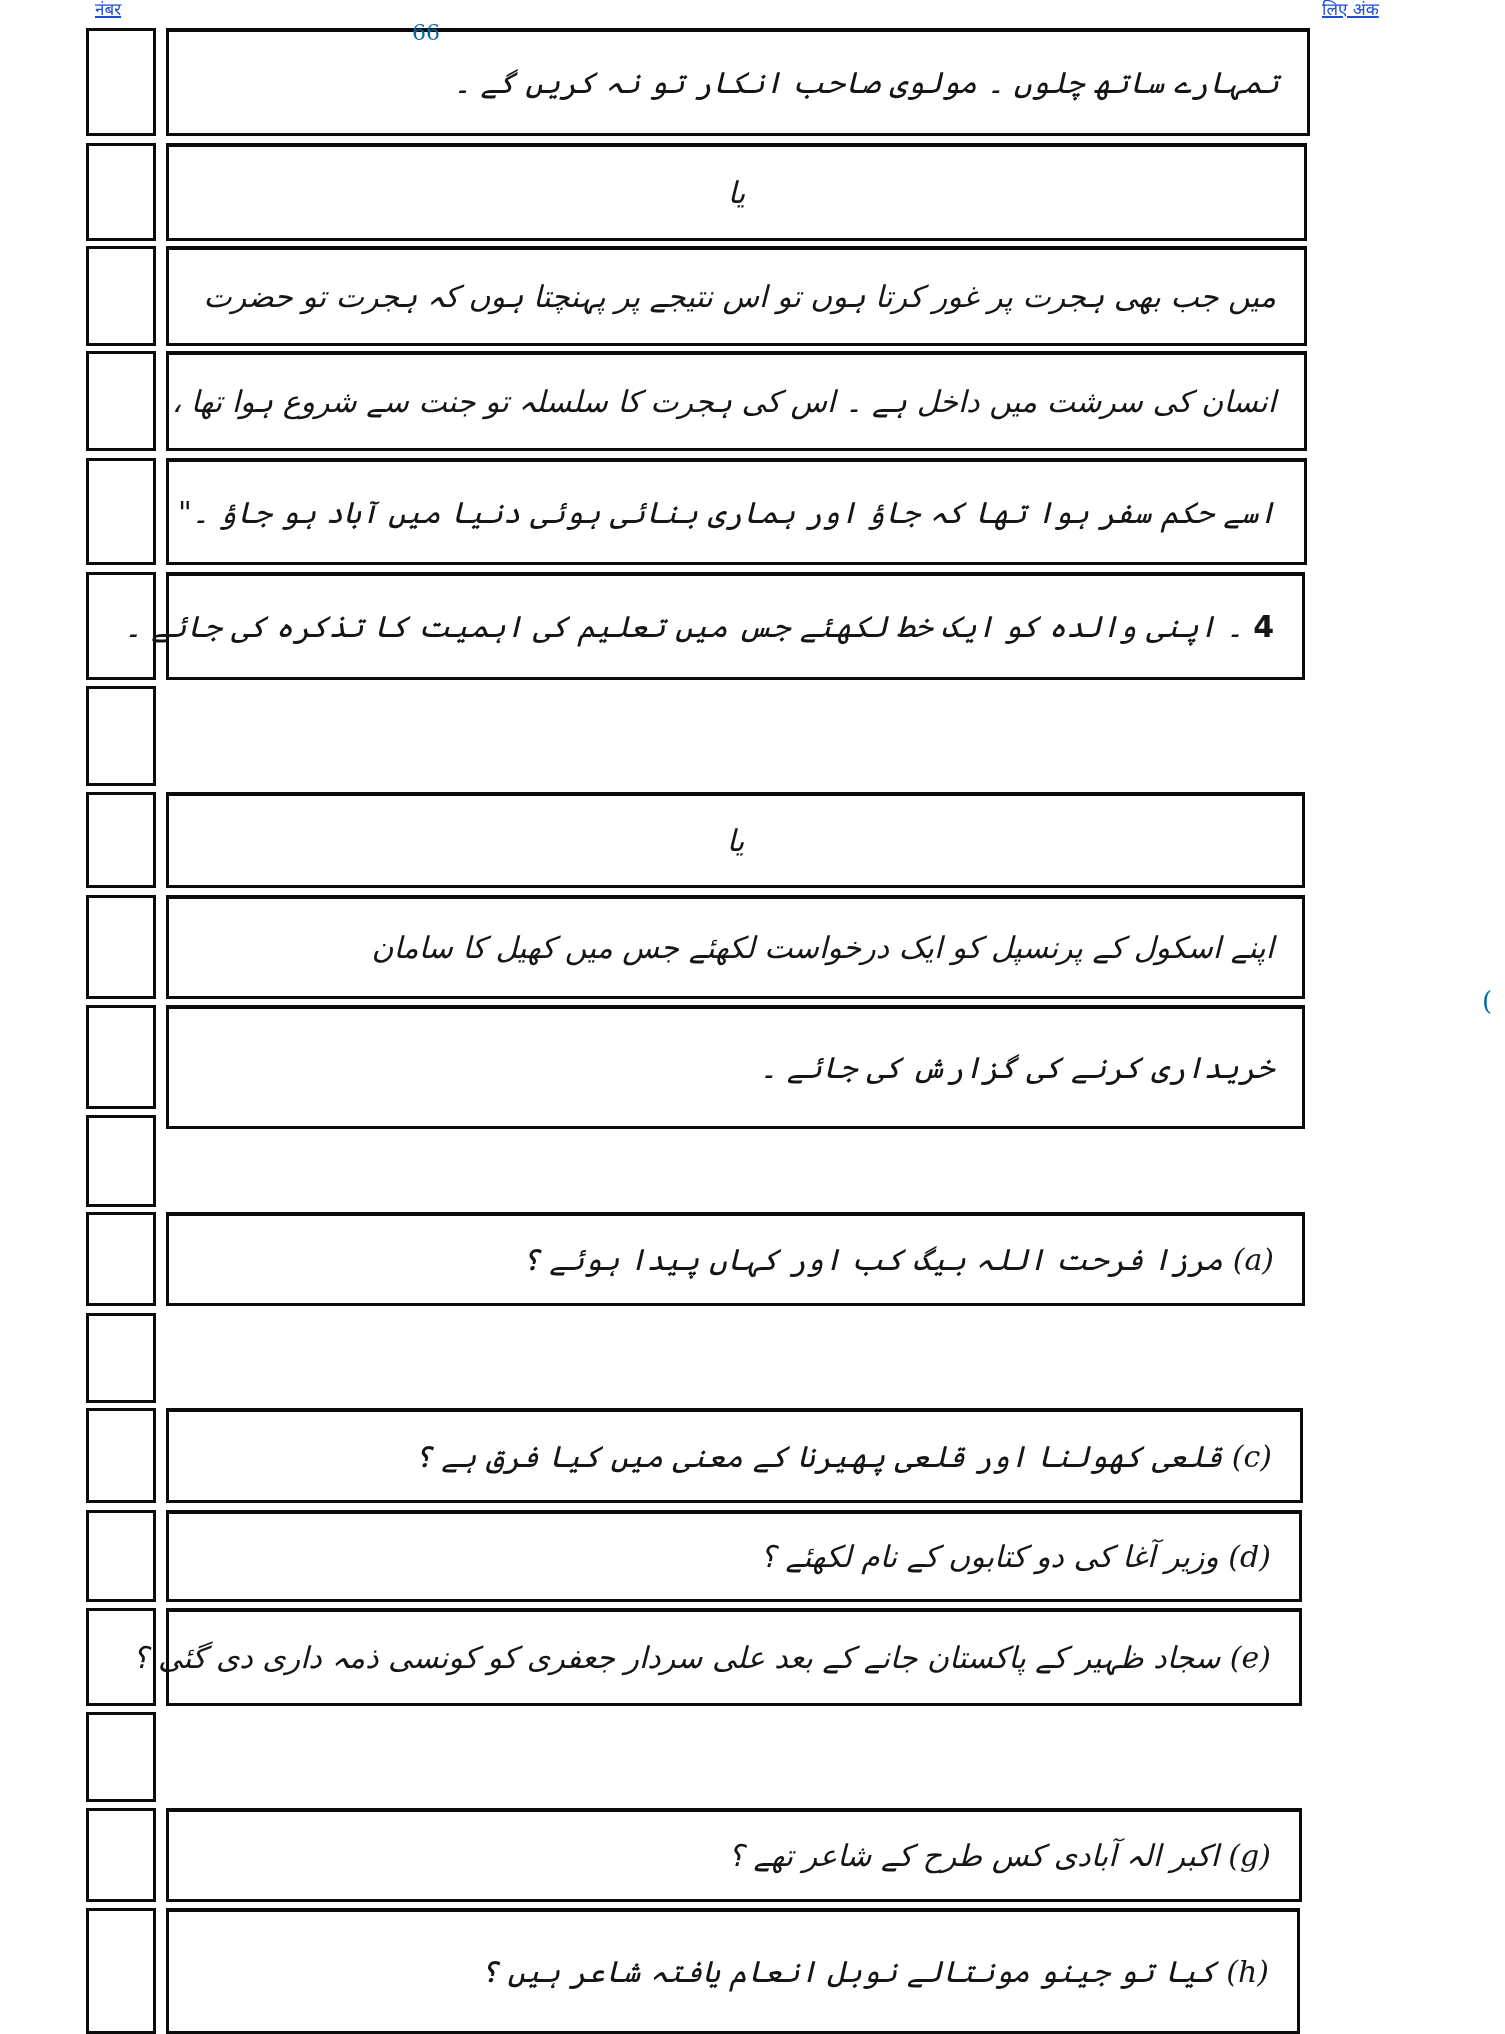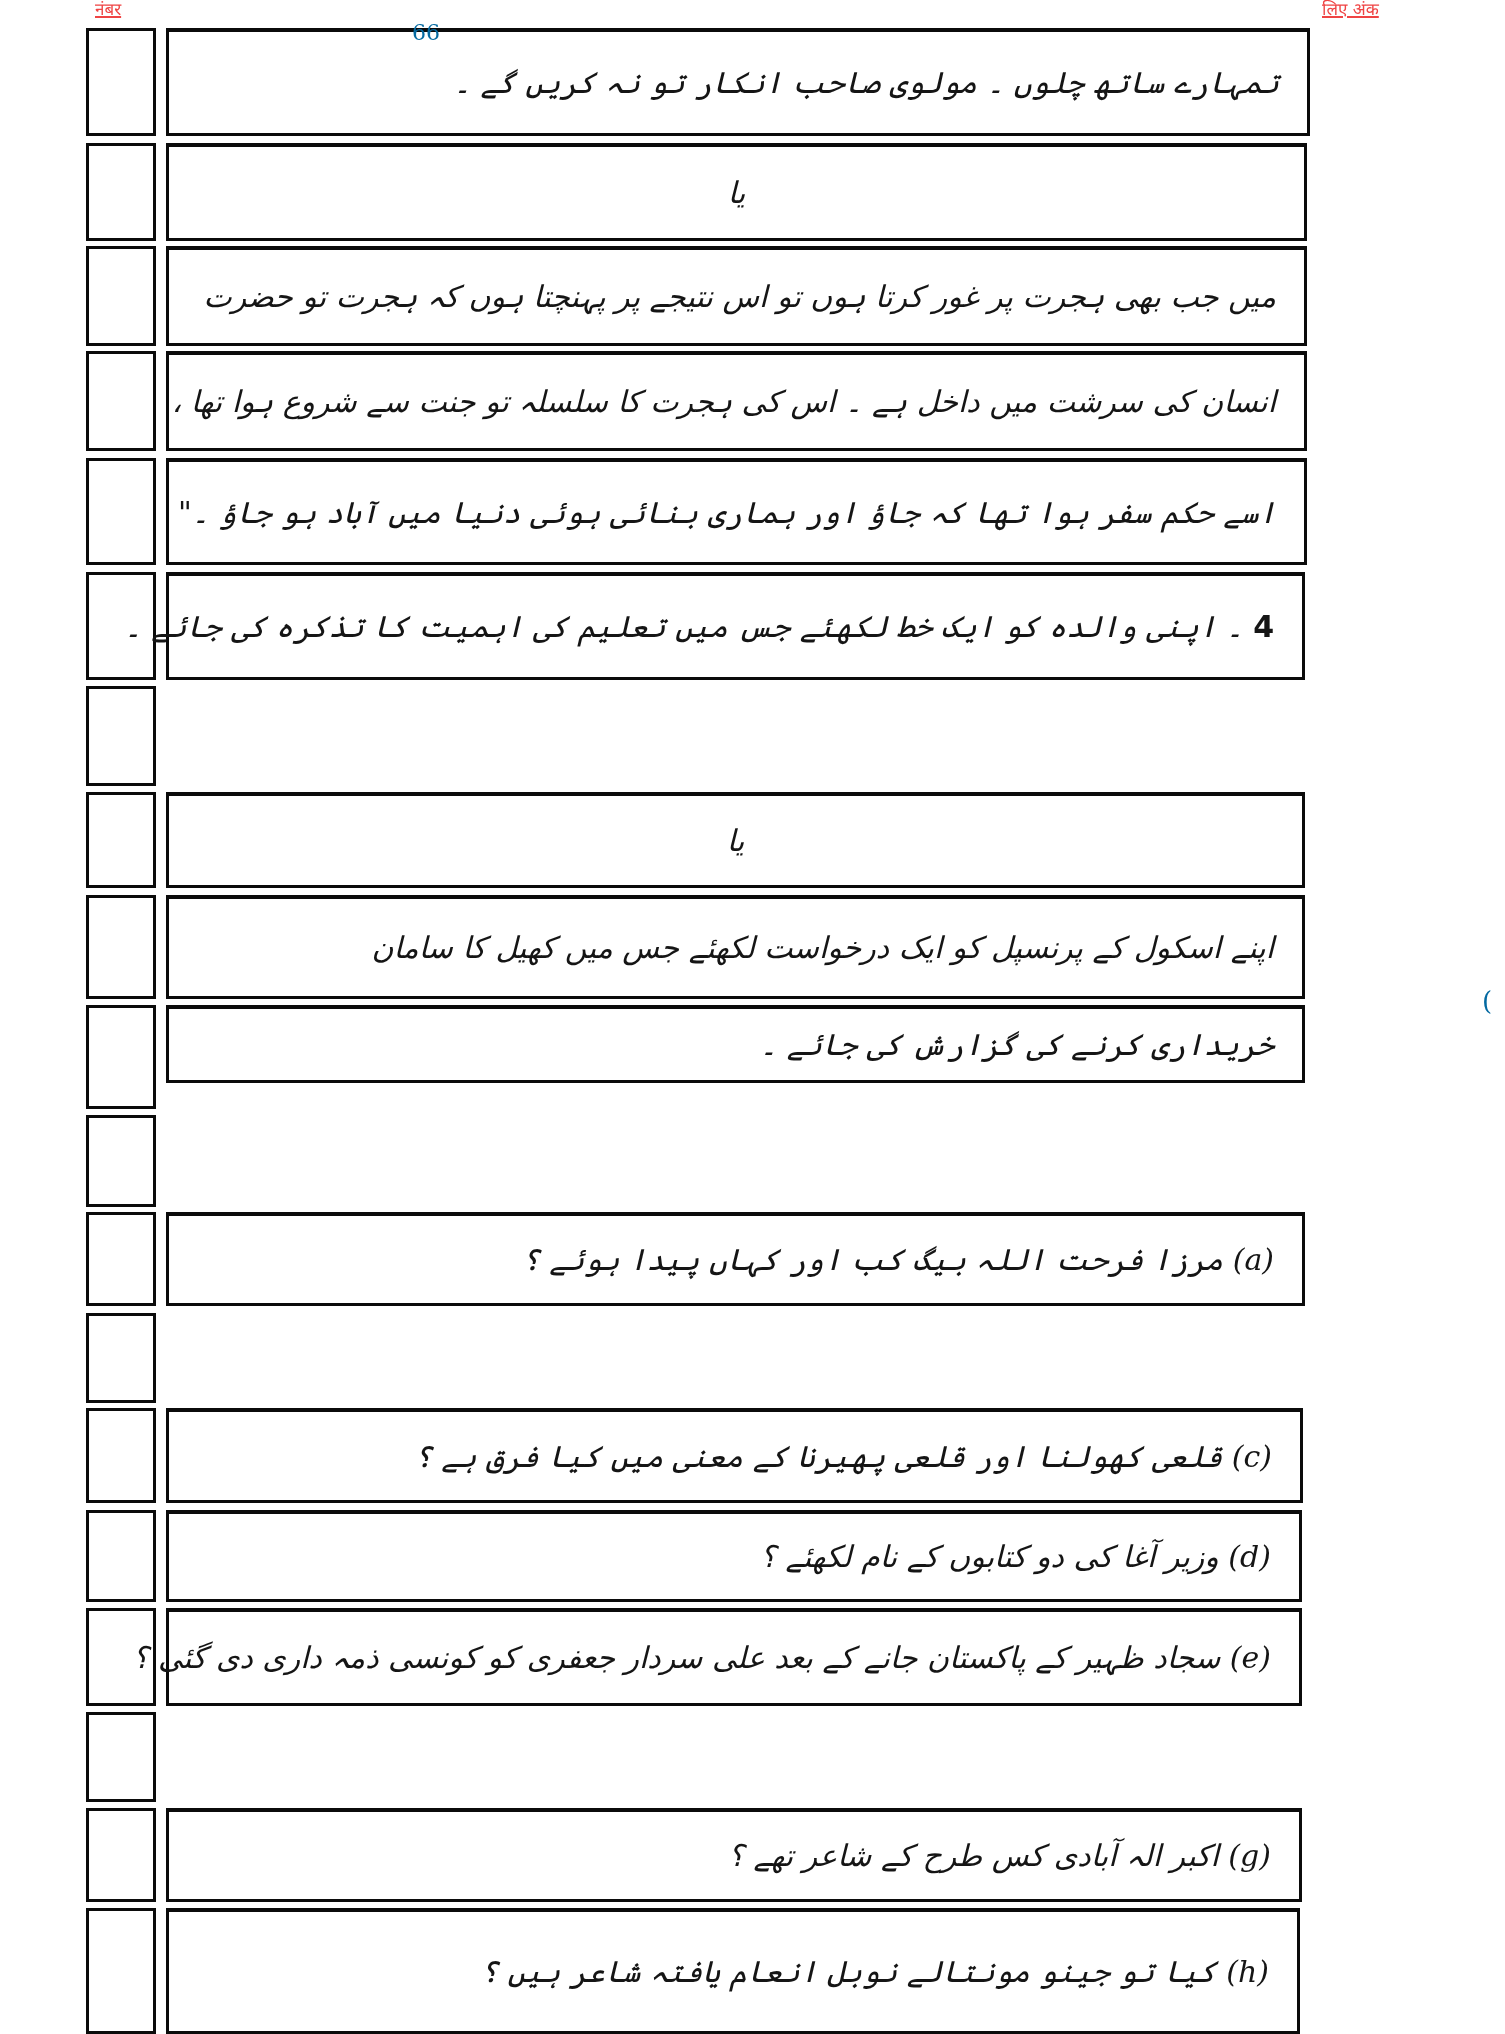--- a/index.html
+++ b/index.html
@@ -1,21 +1,21 @@
 <!DOCTYPE html>
 <html><head>
   <meta charset="utf-8">
   <style>
     html, body { margin: 0; padding: 0; background: #ffffff; }
     body {
       width: 1505px; height: 2034px; position: relative; overflow: hidden;
       font-family: "DejaVu Sans", sans-serif; color: #111;
     }
     .hdr {
-      position: absolute; top: 0; font-size: 17px; color: #ef4444;
+      position: absolute; top: 0; font-size: 17px; color: #1d4ed8;
       text-decoration: underline; text-decoration-thickness: 2px; line-height: 18px;
     }
     .hdr.left { left: 95px; }
     .hdr.right { left: 1322px; }
     .row { position: absolute; left: 0; width: 1505px; }
     .marks-box {
       position: absolute; left: 86px; width: 70px;
       border: 3px solid #0b0b0b; box-sizing: border-box; background: #fff;
     }
     .text-box {
@@ -87,21 +87,21 @@
       </div>
     </div>
     <div class="row" style="top: 895px; height: 104px;">
       <div class="marks-box" style="top: 0px; height: 104px;"></div>
       <div class="text-box" style="top: 0px; height: 104px; width: 1139px;">
         <div class="rtl"><span>اپنے اسکول کے پرنسپل کو ایک درخواست لکھئے جس میں کھیل کا سامان</span></div>
       </div>
     </div>
     <div class="row" style="top: 1005px; height: 104px;">
       <div class="marks-box" style="top: 0px; height: 104px;"></div>
-      <div class="text-box" style="top: 0px; height: 78px; width: 1139px; padding-left: 16px;">
+      <div class="text-box" style="top: 0px; height: 124px; width: 1139px; padding-left: 16px;">
         <div class="rtl"><span>خریداری کرنے کی گزارش کی جائے ۔</span></div>
       </div>
     </div>
     <div class="row" style="top: 1115px; height: 92px;">
       <div class="marks-box" style="top: 0px; height: 92px;"></div>
     </div>
     <div class="row" style="top: 1212px; height: 94px;">
       <div class="marks-box" style="top: 0px; height: 94px;"></div>
       <div class="text-box" style="top: 0px; height: 94px; width: 1139px;">
         <div class="rtl"><span>(a) مرزا فرحت اللہ بیگ کب اور کہاں پیدا ہوئے ؟</span></div>

